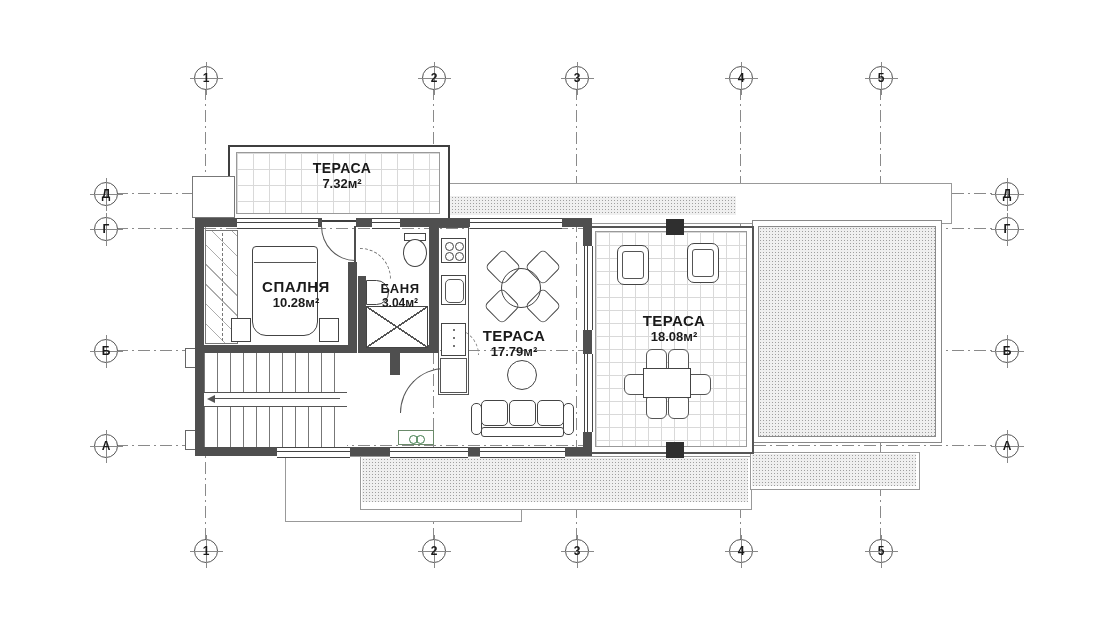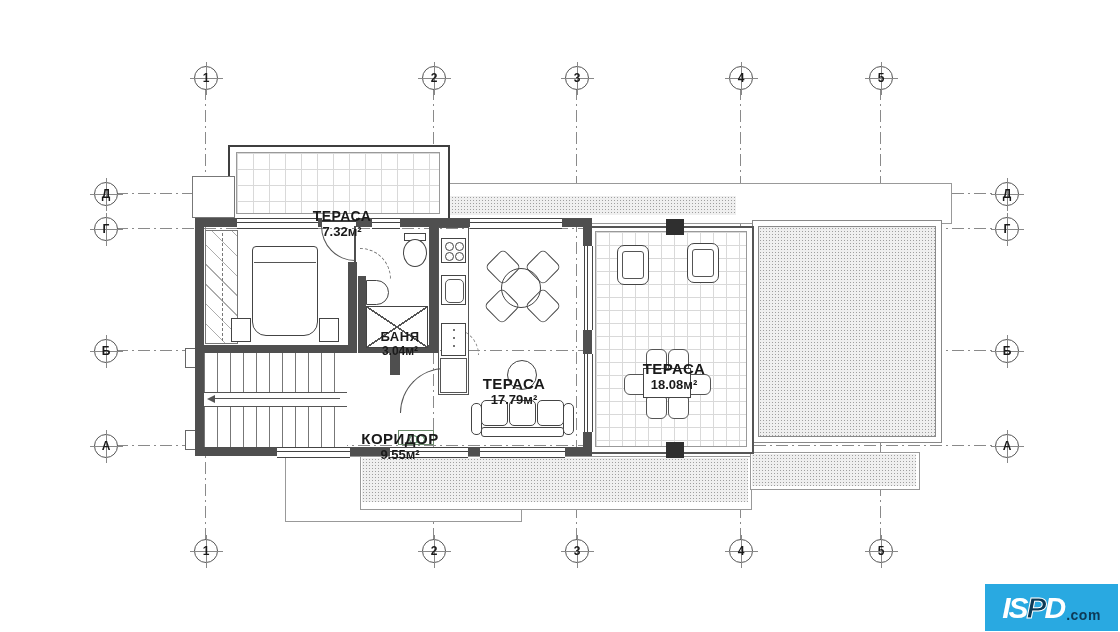--- a/index.html
+++ b/index.html
@@ -22,21 +22,21 @@
     background-image:linear-gradient(to bottom,transparent 3px,#444 3px,#444 4px,transparent 4px);z-index:2;}
   .win-v{position:absolute;width:7px;background:#fff;border-left:1.5px solid #444;border-right:1.5px solid #444;
     background-image:linear-gradient(to right,transparent 2px,#444 2px,#444 3px,transparent 3px);z-index:2;}
   
   .tiles16{background-image:linear-gradient(#d9d9d9 1px,transparent 1px),linear-gradient(90deg,#d9d9d9 1px,transparent 1px);background-size:16px 16px;background-color:#fff;}
   .tiles13{background-image:linear-gradient(#d9d9d9 1px,transparent 1px),linear-gradient(90deg,#d9d9d9 1px,transparent 1px);background-size:13px 13px;background-color:#fff;}
   .stipple{background-color:#efefef;background-image:radial-gradient(#9f9f9f 0.6px,transparent 0.75px);background-size:3px 3px;}
   .thinbox{position:absolute;border:1px solid #999;background:#fff;}
   
   .furn{position:absolute;border:1.3px solid #444;background:#fff;box-sizing:border-box;z-index:2;}
-  .room-label{position:absolute;text-align:center;z-index:4;margin-top:48px;}
+  .room-label{position:absolute;text-align:center;z-index:4;}
   .rl-name{font-weight:bold;font-size:15px;letter-spacing:0.5px;}
   .rl-area{font-weight:bold;font-size:13px;}
   .arc{position:absolute;z-index:2;}
   .chair-d{position:absolute;width:24px;height:24px;border:1.2px solid #444;border-radius:5px;background:#fff;transform:rotate(45deg);z-index:1;}
   .burner{position:absolute;width:7px;height:7px;border:1px solid #444;border-radius:50%;}
   .kdots{position:absolute;width:2.4px;height:2.4px;background:#444;border-radius:50%;box-shadow:0 8px #444,0 16px #444;}
   .armchair{position:absolute;border:1.3px solid #444;border-radius:7px;background:#fff;z-index:2;}
   .armchair::before{content:"";position:absolute;left:4px;right:4px;top:5px;bottom:5px;border:1px solid #555;border-radius:3px;}
   .tchair{position:absolute;border:1.2px solid #555;background:#fff;z-index:1;}
   .col-sq{position:absolute;background:#2f2f2f;z-index:3;}
@@ -171,20 +171,24 @@
   <div class="arc" style="left:321px;top:226px;width:33px;height:34px;border-left:1.2px solid #555;border-bottom:1.2px solid #555;border-bottom-left-radius:100%"></div>
   <div class="arc" style="left:360px;top:248px;width:30px;height:30px;border-top:1.2px dashed #777;border-right:1.2px dashed #777;border-top-right-radius:100%"></div>
   <div class="arc" style="left:400px;top:368px;width:44px;height:44px;border-top:1.2px solid #555;border-left:1.2px solid #555;border-top-left-radius:100%"></div>
   <div class="arc" style="left:452px;top:328px;width:26px;height:26px;border-top:1.2px dashed #888;border-right:1.2px dashed #888;border-top-right-radius:100%"></div>
 
   <div class="wardrobe" style="left:205px;top:230px;width:31px;height:112px"></div>
   <div class="furn" style="left:252px;top:246px;width:66px;height:90px;border-radius:4px 4px 14px 14px;background:transparent"></div>
   <div class="abs" style="left:254px;top:262px;width:62px;height:1px;background:#555;z-index:2"></div>
   <div class="furn" style="left:231px;top:318px;width:20px;height:24px"></div>
   <div class="furn" style="left:319px;top:318px;width:20px;height:24px"></div>
+  <div class="room-label" style="left:236px;top:278px;width:120px">
+    <div class="rl-name">СПАЛНЯ</div>
+    <div class="rl-area">10.28м²</div>
+  </div>
 
   <div class="furn" style="left:404px;top:233px;width:22px;height:8px"></div>
   <div class="furn" style="left:403px;top:239px;width:24px;height:28px;border-radius:50%"></div>
   <div class="furn" style="left:366px;top:280px;width:23px;height:25px;border-radius:0 14px 14px 0"></div>
   <div class="furn xcross" style="left:366px;top:306px;width:62px;height:42px"></div>
   <div class="room-label" style="left:356px;top:281px;width:88px">
     <div class="rl-name" style="font-size:13px">БАНЯ</div>
     <div class="rl-area" style="font-size:12px">3.04м²</div>
   </div>
 
@@ -221,23 +225,15 @@
   </div>
 
   <div class="stairs" style="left:204px;top:353px;width:143px;height:94px"></div>
   <div class="landing" style="left:204px;top:392px;width:143px;height:13px"></div>
   <div class="abs" style="left:214px;top:398px;width:126px;height:1.2px;background:#555;z-index:3"></div>
   <div class="abs" style="left:207px;top:395px;width:0;height:0;border-right:8px solid #555;border-top:4px solid transparent;border-bottom:4px solid transparent;z-index:3"></div>
   <div class="furn" style="left:398px;top:430px;width:36px;height:15px;border-color:#6a8a6a">
     <div class="abs" style="left:10px;top:4px;width:7px;height:7px;border:1px solid #3d7a4a;border-radius:50%"></div>
     <div class="abs" style="left:17px;top:4px;width:7px;height:7px;border:1px solid #3d7a4a;border-radius:50%"></div>
   </div>
-  <div class="room-label" style="left:330px;top:382px;width:140px">
-    <div class="rl-name">КОРИДОР</div>
-    <div class="rl-area">9.55м²</div>
-  </div>
-
-  <div id="logo">
-    <span class="logo-brand"><span>IS</span><span class="logo-p">P</span><span>D</span></span>
-    <span class="logo-suffix">.com</span>
-  </div>
+
 
 </div>
 
 </body></html>

